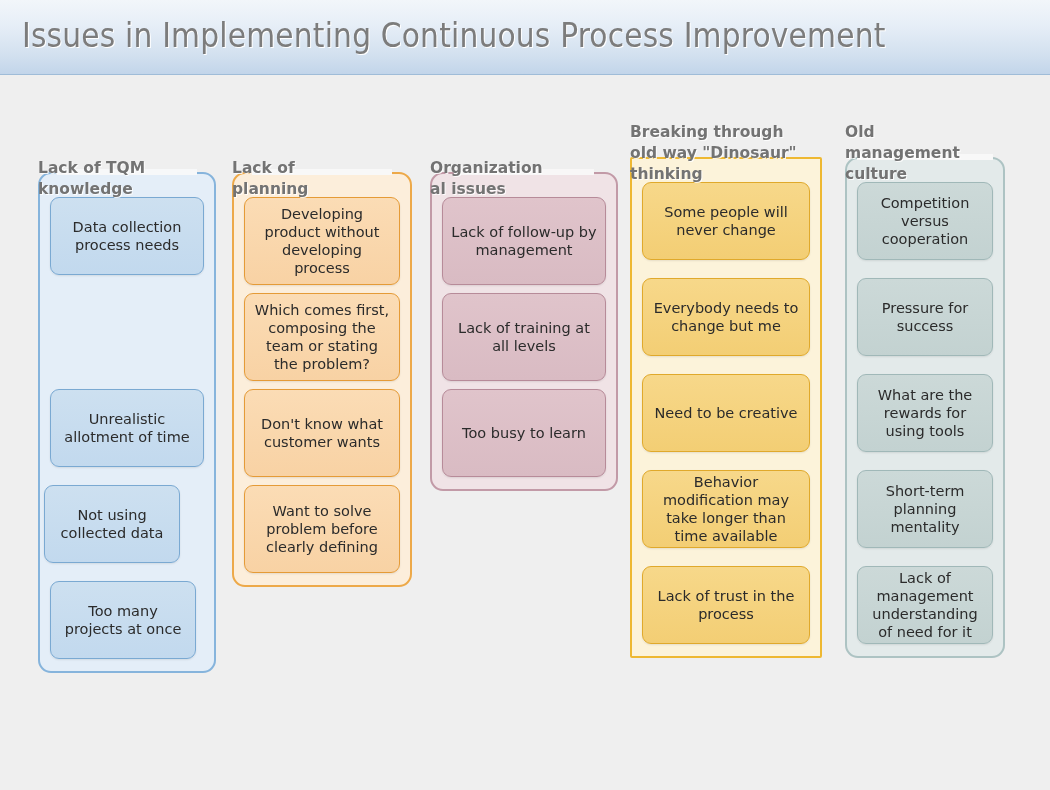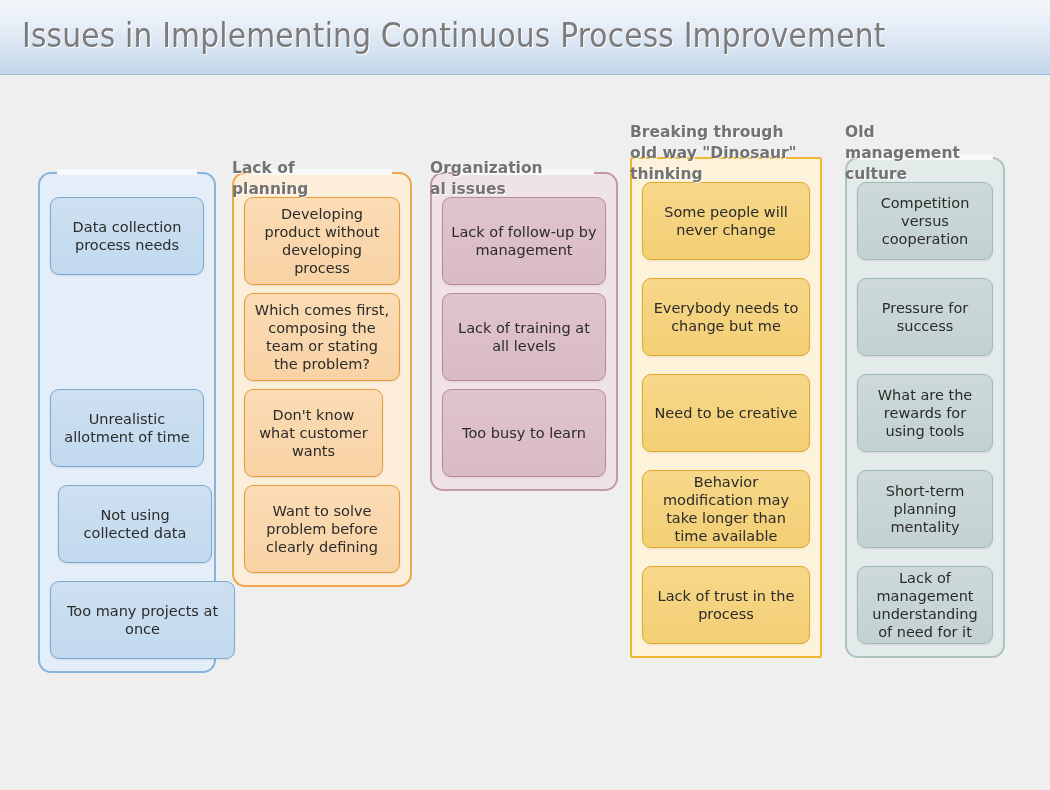--- a/index.html
+++ b/index.html
@@ -130,47 +130,51 @@
 <body>
 
 <div id="header-bar">
   <div id="header-title">Issues in Implementing Continuous Process Improvement</div>
 </div>
 
 <div id="diagram">
     <div class="column c-blue" style="left: 38px; top: 0px; width: 178px; height: 715px;">
       <div class="col-body" style="top: 97px; height: 501px; border-color: rgb(134, 180, 220); background: rgb(228, 238, 248);"></div>
       <div class="title-mask" style="left: 19px; width: 140px; top: 94px; position: absolute;"></div>
+      <div class="col-title" style="top: 83px;">
+        <div>Lack of TQM</div>
+        <div>knowledge</div>
+      </div>
       <div class="node" style="left: 12px; width: 154px; top: 122px; height: 78px; border-color: rgb(122, 169, 210);">
         <span>Data collection process needs</span>
       </div>
       <div class="node" style="left: 12px; width: 154px; top: 314px; height: 78px; border-color: rgb(122, 169, 210);">
         <span>Unrealistic allotment of time</span>
       </div>
-      <div class="node" style="left: 20px; width: 154px; top: 410px; height: 78px; border-color: rgb(122, 169, 210);">
+      <div class="node" style="left: 6px; width: 136px; top: 410px; height: 78px; border-color: rgb(122, 169, 210);">
         <span>Not using collected data</span>
       </div>
-      <div class="node" style="left: 12px; width: 185px; top: 506px; height: 78px; border-color: rgb(122, 169, 210);">
+      <div class="node" style="left: 12px; width: 146px; top: 506px; height: 78px; border-color: rgb(122, 169, 210);">
         <span>Too many projects at once</span>
       </div>
     </div>
     <div class="column c-orange" style="left: 232px; top: 0px; width: 180px; height: 715px; padding-left: 24px;">
       <div class="col-body" style="top: 97px; height: 415px; border-color: rgb(237, 169, 73); background: rgb(252, 238, 219);"></div>
       <div class="title-mask" style="left: 20px; width: 140px; top: 94px; position: absolute;"></div>
       <div class="col-title" style="top: 83px;">
         <div>Lack of</div>
         <div>planning</div>
       </div>
       <div class="node" style="left: 12px; width: 156px; top: 122px; height: 88px; border-color: rgb(229, 155, 55);">
         <span>Developing product without developing process</span>
       </div>
       <div class="node" style="left: 12px; width: 156px; top: 218px; height: 88px; border-color: rgb(229, 155, 55);">
         <span>Which comes first, composing the team or stating the problem?</span>
       </div>
-      <div class="node" style="left: 12px; width: 139px; top: 314px; height: 88px; border-color: rgb(229, 155, 55);">
+      <div class="node" style="left: 12px; width: 156px; top: 314px; height: 88px; border-color: rgb(229, 155, 55);">
         <span>Don't know what customer wants</span>
       </div>
       <div class="node" style="left: 12px; width: 156px; top: 410px; height: 88px; border-color: rgb(229, 155, 55);">
         <span>Want to solve problem before clearly defining</span>
       </div>
     </div>
     <div class="column c-mauve" style="left: 430px; top: 0px; width: 188px; height: 715px;">
       <div class="col-body" style="top: 97px; height: 319px; border-color: rgb(194, 154, 167); background: rgb(240, 227, 230);"></div>
       <div class="title-mask" style="left: 24px; width: 140px; top: 94px; position: absolute;"></div>
       <div class="col-title" style="top: 83px;">

